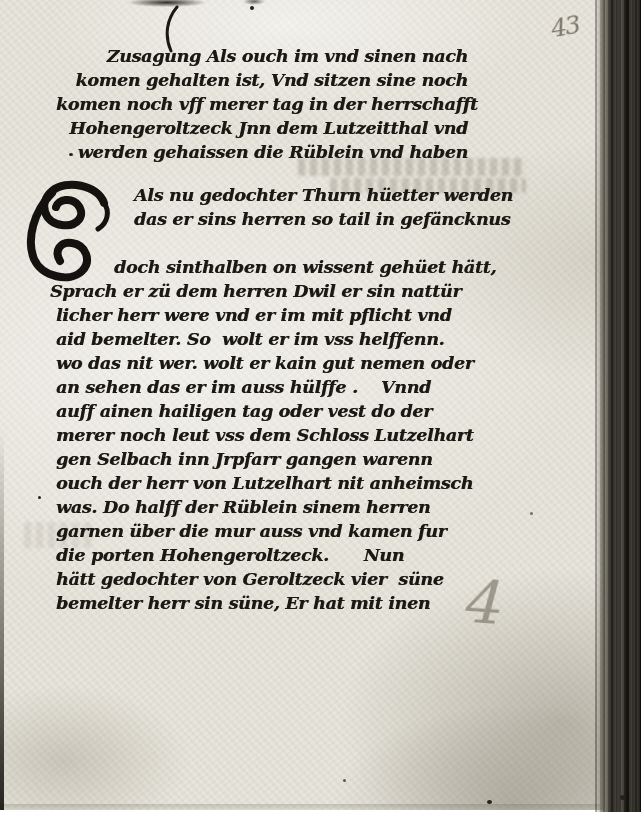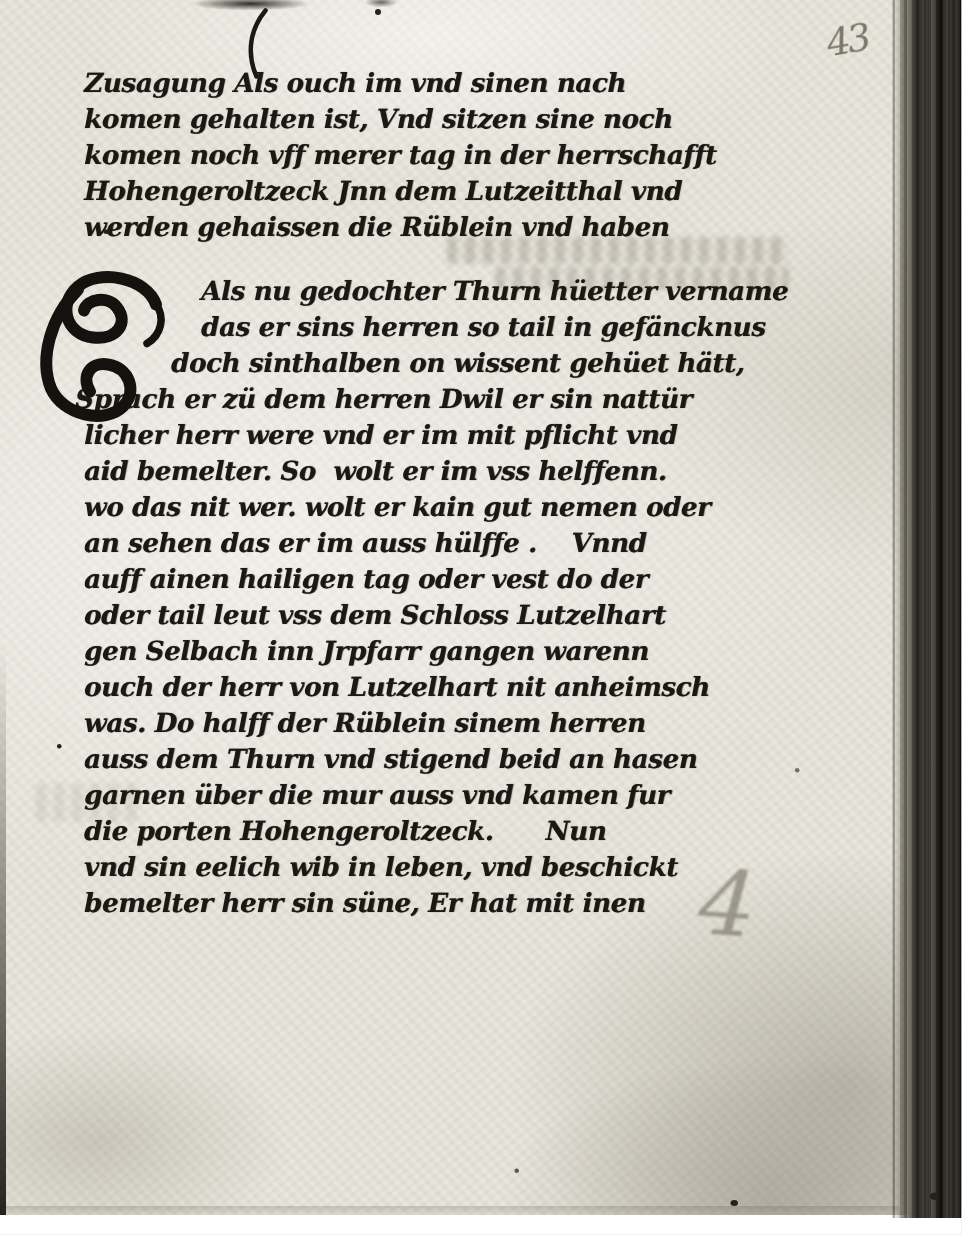--- a/index.html
+++ b/index.html
@@ -56,25 +56,25 @@
   }
   .st1{left:298px;top:158px;width:228px;}
   .st2{left:330px;top:178px;width:196px;height:15px;}
   .st3{left:24px;top:522px;width:70px;height:26px;opacity:.35;}
   .textblock{position:absolute;left:50px;top:44px;width:418px;}
   .ms-line{
     white-space:pre;font-family:"DejaVu Serif", serif;font-style:italic;font-weight:700;
     font-size:17.5px;line-height:24px;color:#1b1813;letter-spacing:-0.3px;
     text-shadow:0.4px 0.3px 0.6px rgba(27,24,19,0.75);
   }
-  .p1 .ms-line{padding-left:6px;}
+  .p1 .ms-line{padding-left:6px;text-align:right;}
   .p2{margin-top:19px;position:relative;}
   .p2 .ms-line{padding-left:6px;}
   .p2 .ind-a{padding-left:84px;}
-  .p2 .ind-b{padding-left:64px;}
+  .p2 .ind-b{padding-left:64px;margin-top:24px;}
   .p2 .ind-0{padding-left:0px;}
   .initial{position:absolute;left:-32px;top:-6px;}
   .asc-flourish{position:absolute;left:162px;top:5px;}
   .speck{position:absolute;background:#23211a;border-radius:50%;}
   .s1{left:69px;top:153px;width:4px;height:3px;}
   .s2{left:250px;top:6px;width:4px;height:4px;}
   .s3{left:38px;top:496px;width:3px;height:3px;}
   .s4{left:343px;top:779px;width:3px;height:3px;opacity:.7;}
   .s5{left:487px;top:800px;width:5px;height:4px;}
   .s6{left:530px;top:512px;width:3px;height:3px;opacity:.6;}
@@ -114,37 +114,36 @@
     </div>
 
     <div class="p2">
       <div class="initial">
         <svg width="100" height="112" viewBox="0 0 100 112">
           <path d="M86,26 C80,8 48,2 34,14 C20,26 26,46 44,48 C60,50 68,38 60,28 C54,20 40,22 38,30" stroke="#14120e" stroke-width="8" fill="none" stroke-linecap="round"></path>
           <path d="M34,16 C16,34 8,62 16,82 C24,100 52,106 64,94 C74,84 68,68 54,66 C42,64 36,74 42,84" stroke="#14120e" stroke-width="8" fill="none" stroke-linecap="round"></path>
           <path d="M86,26 C92,34 90,46 80,52" stroke="#14120e" stroke-width="5" fill="none" stroke-linecap="round"></path>
         </svg>
       </div>
-      <div class="ms-line ind-a">Als nu gedochter Thurn hüetter vername</div>
+      <div class="ms-line ind-a">Als nu gedochter Thurn hüetter werden</div>
       <div class="ms-line ind-a">das er sins herren so tail in gefäncknus</div>
       <div class="ms-line ind-b">doch sinthalben on wissent gehüet hätt,</div>
       <div class="ms-line ind-0">Sprach er zü dem herren Dwil er sin nattür</div>
       <div class="ms-line">licher herr were vnd er im mit pflicht vnd</div>
       <div class="ms-line">aid bemelter. So  wolt er im vss helffenn.</div>
       <div class="ms-line">wo das nit wer. wolt er kain gut nemen oder</div>
       <div class="ms-line">an sehen das er im auss hülffe .    Vnnd</div>
       <div class="ms-line">auff ainen hailigen tag oder vest do der</div>
-      <div class="ms-line">oder tail leut vss dem Schloss Lutzelhart</div>
+      <div class="ms-line">merer noch leut vss dem Schloss Lutzelhart</div>
       <div class="ms-line">gen Selbach inn Jrpfarr gangen warenn</div>
       <div class="ms-line">ouch der herr von Lutzelhart nit anheimsch</div>
       <div class="ms-line">was. Do halff der Rüblein sinem herren</div>
-      <div class="ms-line">auss dem Thurn vnd stigend beid an hasen</div>
       <div class="ms-line">garnen über die mur auss vnd kamen fur</div>
       <div class="ms-line">die porten Hohengeroltzeck.      Nun</div>
-      <div class="ms-line">vnd sin eelich wib in leben, vnd beschickt</div>
+      <div class="ms-line">hätt gedochter von Geroltzeck vier  süne</div>
       <div class="ms-line">bemelter herr sin süne, Er hat mit inen</div>
     </div>
   </div>
 
   <div class="pencil-four">4</div>
 
   <div class="speck s1"></div>
   <div class="speck s2"></div>
   <div class="speck s3"></div>
   <div class="speck s4"></div>

